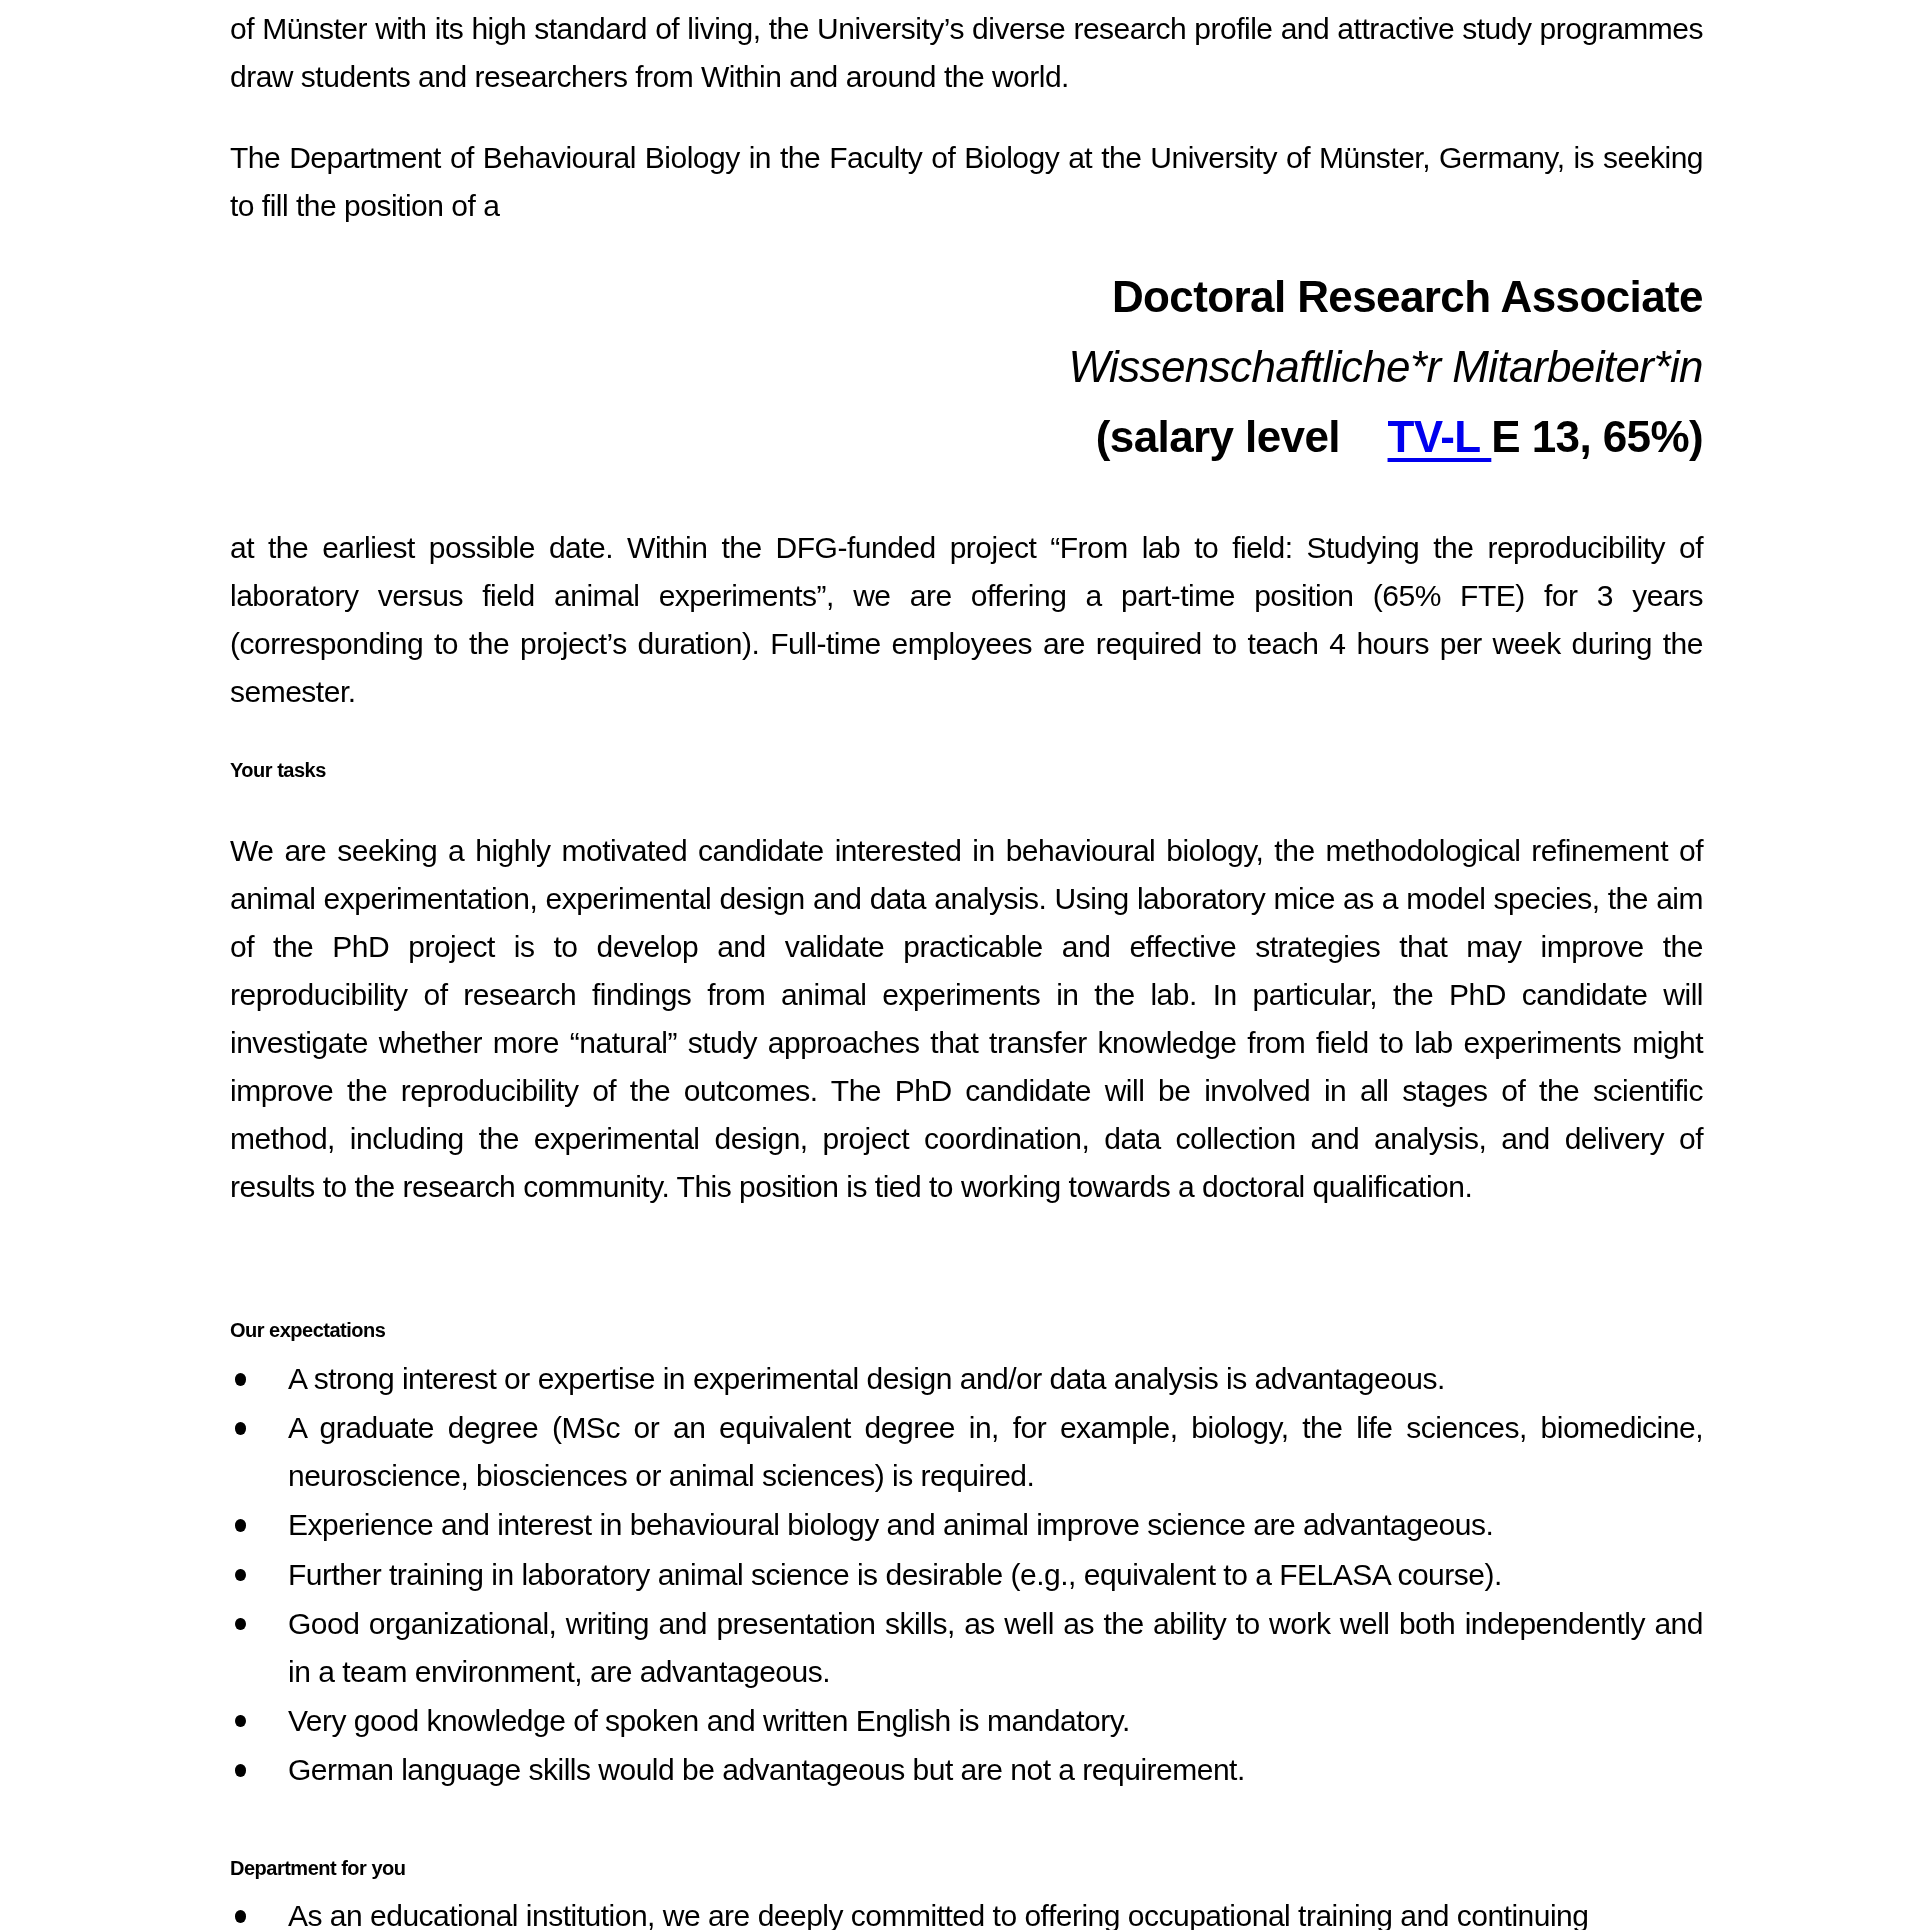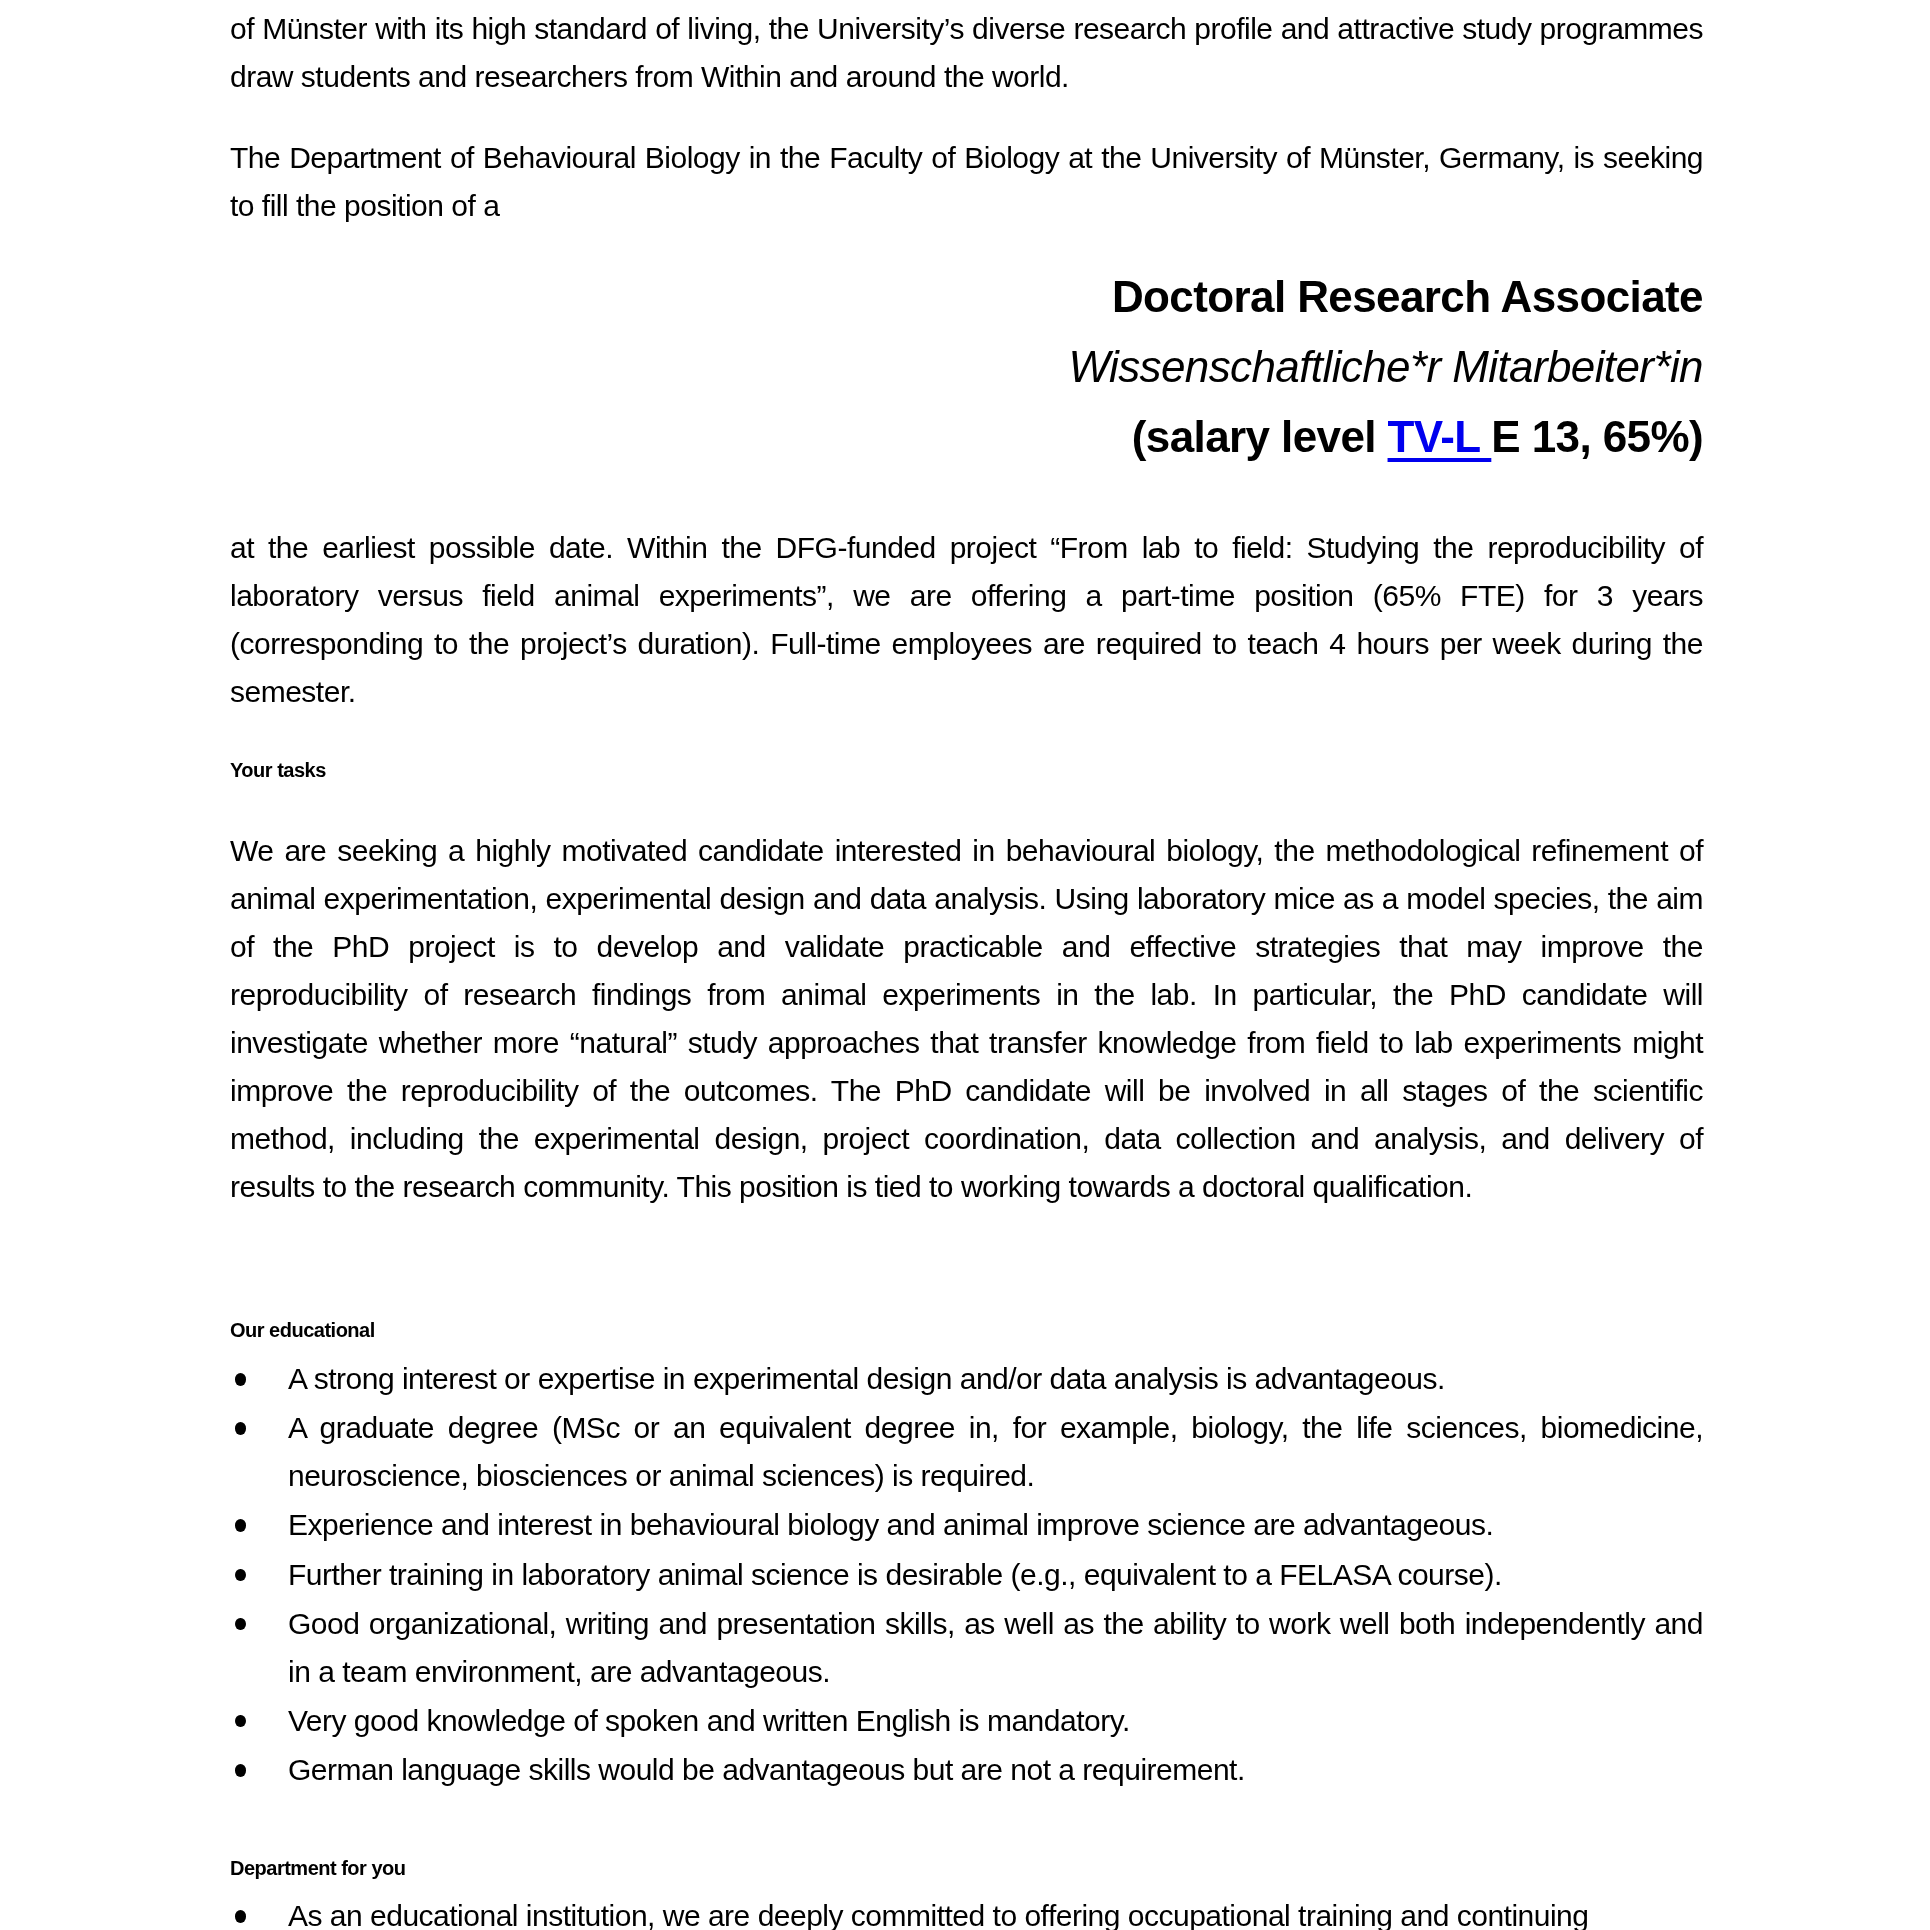--- a/index.html
+++ b/index.html
@@ -56,20 +56,21 @@
     font-size: 44px;
     font-weight: bold;
     line-height: 70px;
     letter-spacing: -0.6px;
   }
   .salary a {
     color: #0000ee;
     text-decoration: underline;
     text-decoration-thickness: 3.9px;
     text-underline-offset: 6.2px;
+    margin-left: 36px;
   }
   ul.bullets {
     list-style: none;
     margin: 0;
     padding: 0;
   }
   ul.bullets li {
     position: relative;
     padding-left: 58px;
     font-size: 30px;
@@ -104,21 +105,21 @@
       <span>(salary level </span><a href="#">TV-L </a><span>E 13, 65%)</span>
     </div>
   </div>
 
   <p class="para abs" style="top:524px;">at the earliest possible date. Within the DFG-funded project “From lab to field: Studying the reproducibility of laboratory versus field animal experiments”, we are offering a part-time position (65% FTE) for 3 years (corresponding to the project’s duration). Full-time employees are required to teach 4 hours per week during the semester.</p>
 
   <h3 class="heading abs" style="top:746px;">Your tasks</h3>
 
   <p class="para abs" style="top:827px;">We are seeking a highly motivated candidate interested in behavioural biology, the methodological refinement of animal experimentation, experimental design and data analysis. Using laboratory mice as a model species, the aim of the PhD project is to develop and validate practicable and effective strategies that may improve the reproducibility of research findings from animal experiments in the lab. In particular, the PhD candidate will investigate whether more “natural” study approaches that transfer knowledge from field to lab experiments might improve the reproducibility of the outcomes. The PhD candidate will be involved in all stages of the scientific method, including the experimental design, project coordination, data collection and analysis, and delivery of results to the research community. This position is tied to working towards a doctoral qualification.</p>
 
-  <h3 class="heading abs" style="top:1306px;">Our educational</h3>
+  <h3 class="heading abs" style="top:1306px;">Our expectations</h3>
 
   <ul class="bullets abs" style="top:1355px;">
     <li><span class="bullet"></span><span>A strong interest or expertise in experimental design and/or data analysis is advantageous.</span></li>
     <li><span class="bullet"></span><span>A graduate degree (MSc or an equivalent degree in, for example, biology, the life sciences, biomedicine, neuroscience, biosciences or animal sciences) is required.</span></li>
     <li><span class="bullet"></span><span>Experience and interest in behavioural biology and animal improve science are advantageous.</span></li>
     <li><span class="bullet"></span><span>Further training in laboratory animal science is desirable (e.g., equivalent to a FELASA course).</span></li>
     <li><span class="bullet"></span><span>Good organizational, writing and presentation skills, as well as the ability to work well both independently and in a team environment, are advantageous.</span></li>
     <li><span class="bullet"></span><span>Very good knowledge of spoken and written English is mandatory.</span></li>
     <li><span class="bullet"></span><span>German language skills would be advantageous but are not a requirement.</span></li>
   </ul>

